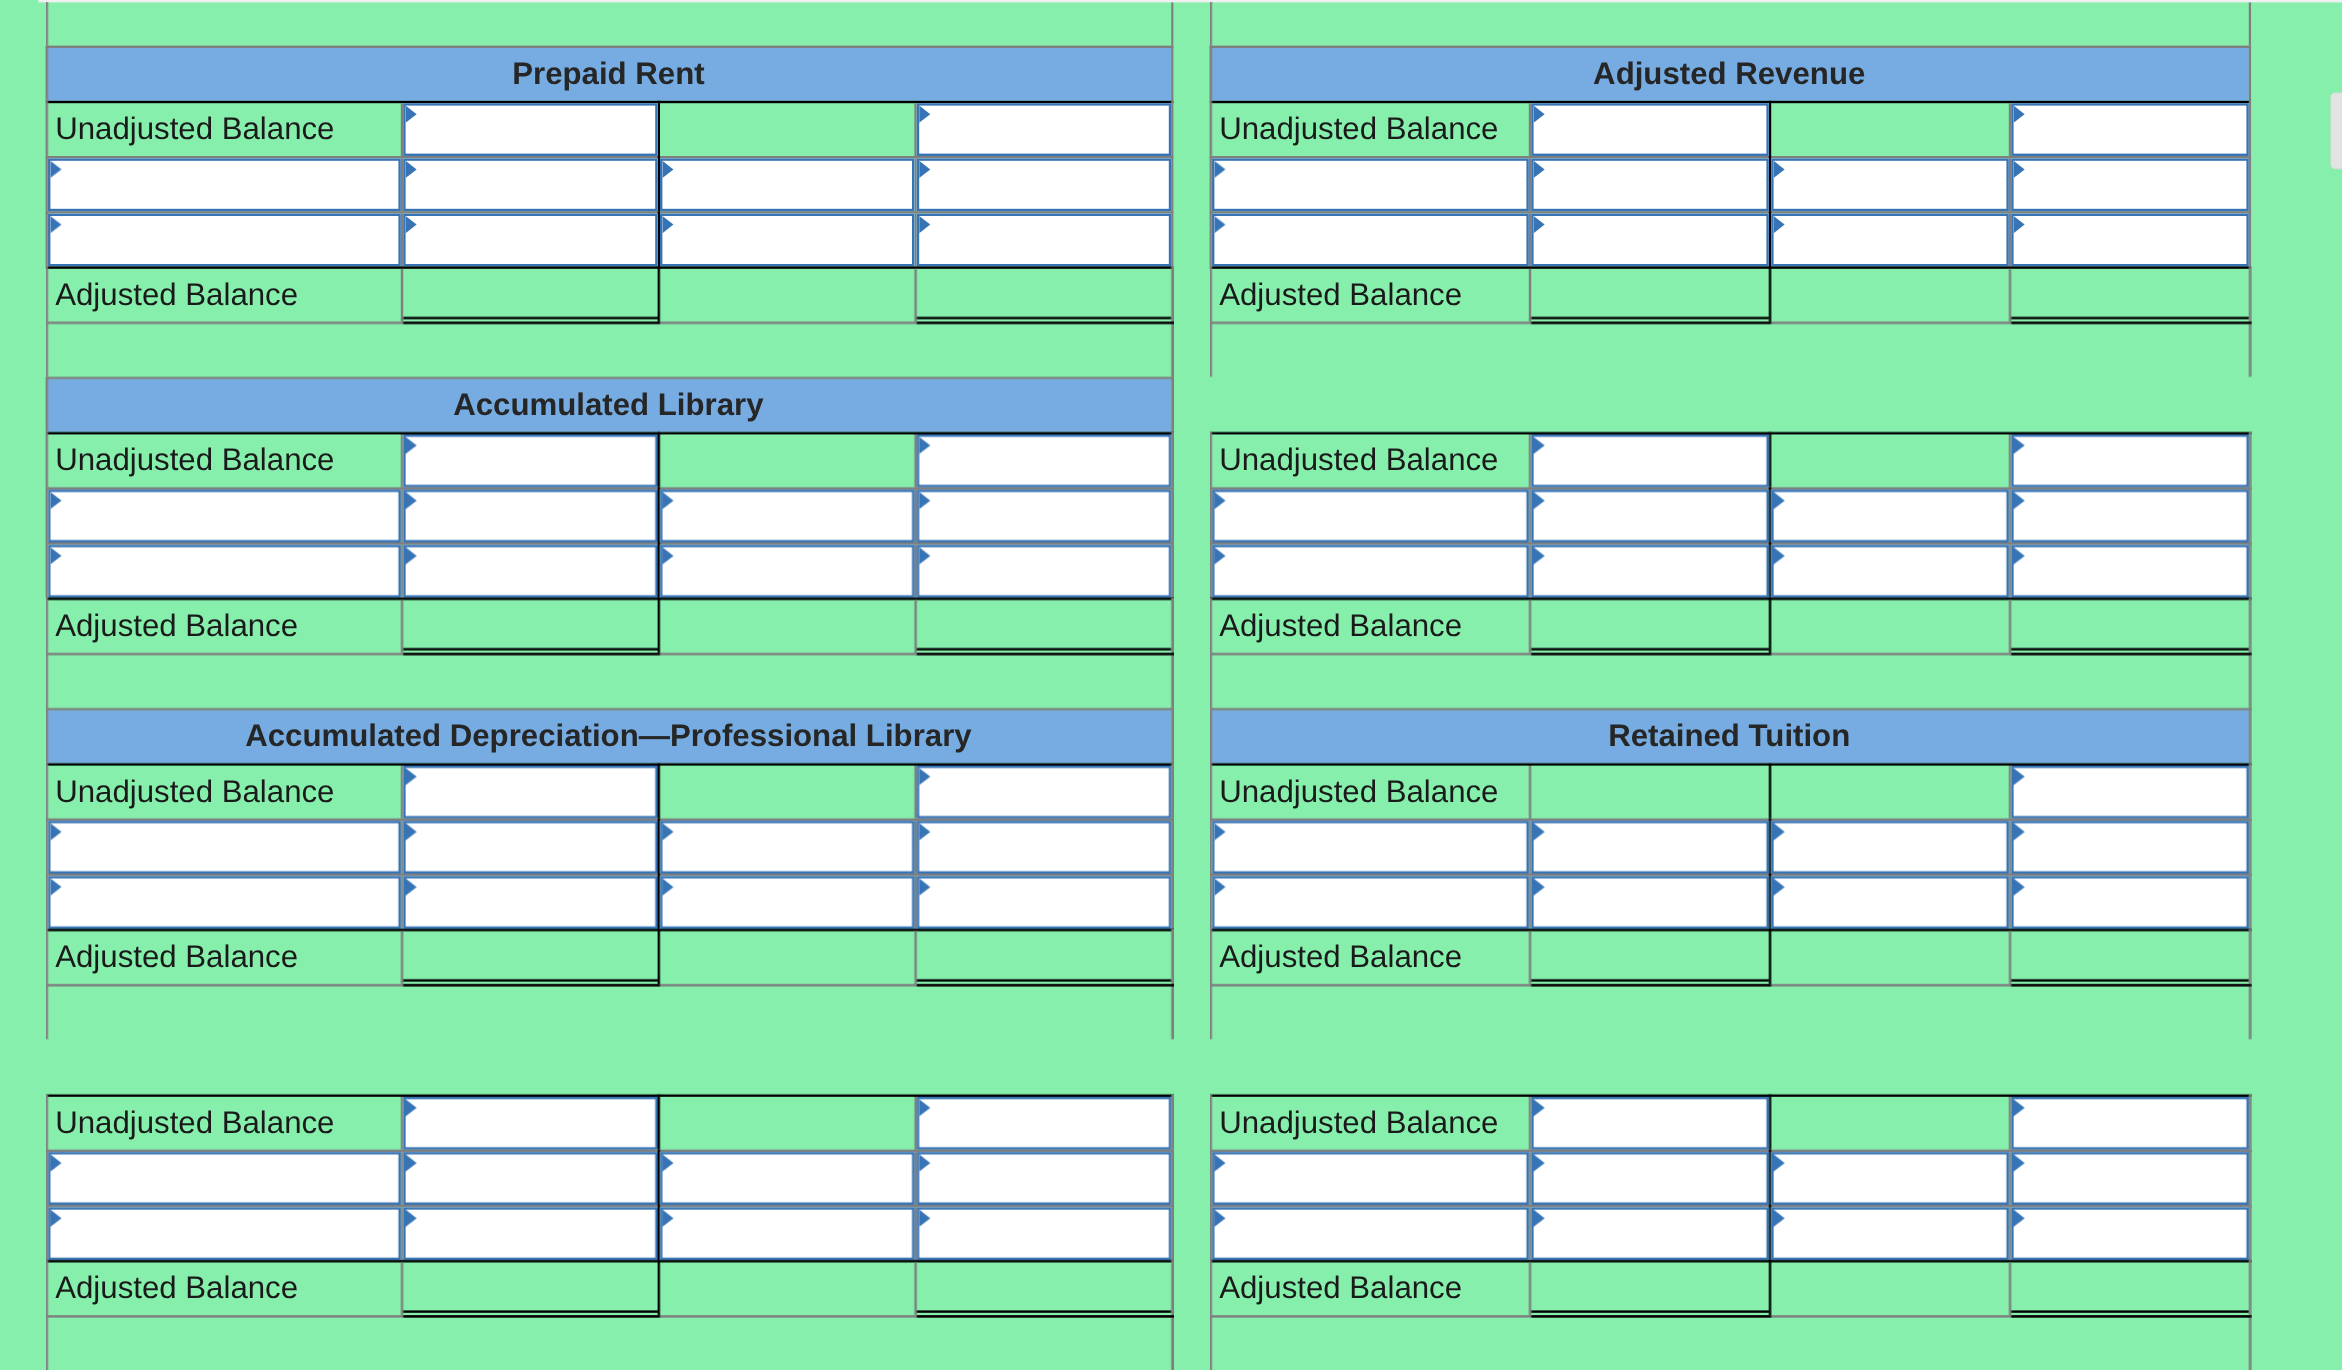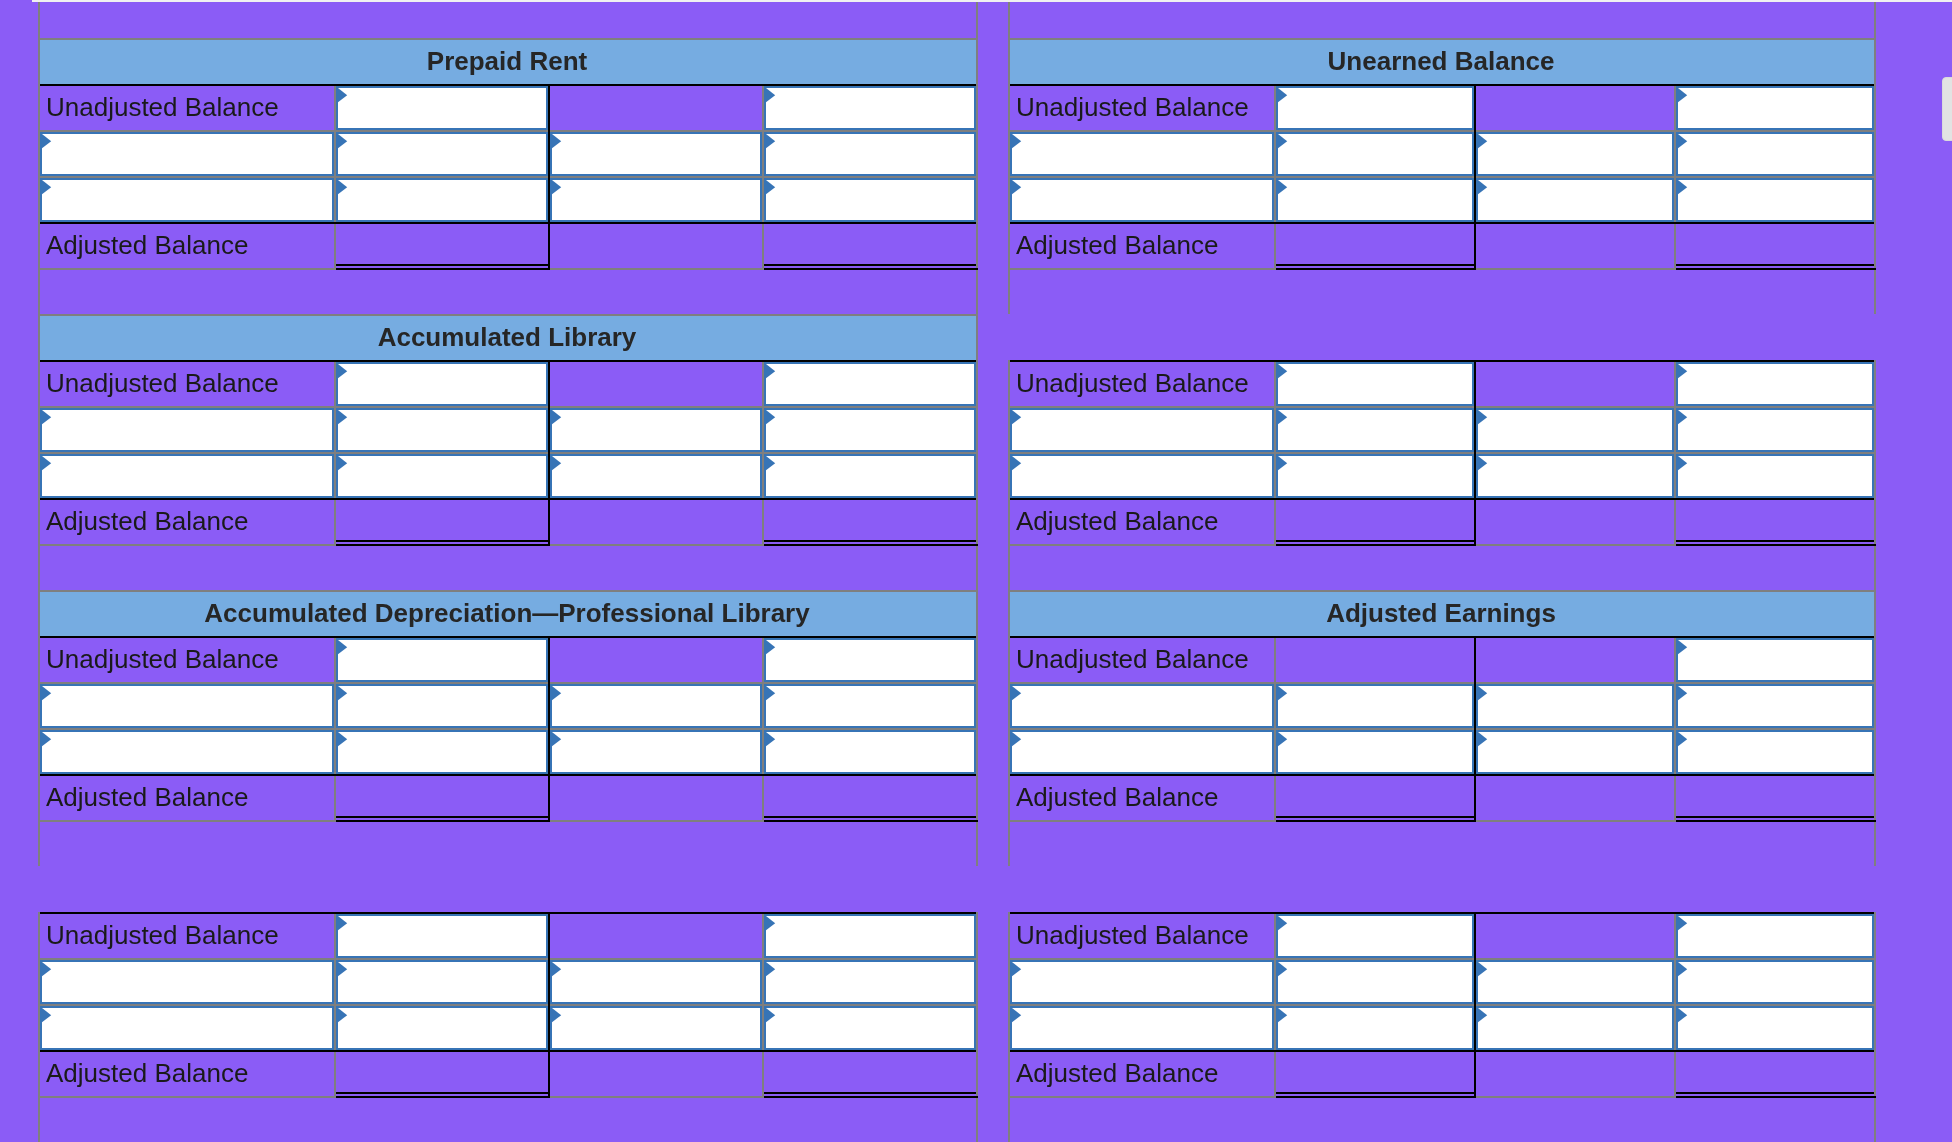--- a/index.html
+++ b/index.html
@@ -1,21 +1,21 @@
 <!DOCTYPE html>
 <html><head>
 <meta charset="utf-8">
 <title>Adjusting Entries Worksheet</title>
 <style>
   html,body{margin:0;padding:0;background:#ffffff;}
   body{
     font-family:"Liberation Sans",sans-serif;
     width:1952px;height:1142px;overflow:hidden;
   }
-  .page{position:relative;width:1952px;height:1142px;background:#8b5cf6;overflow:hidden;
+  .page{position:relative;width:1952px;height:1142px;background:#86efac;overflow:hidden;
         transform:translateZ(0);}
 
   
   .topstrip{position:absolute;left:32px;top:0;width:1920px;height:2px;background:#f1f1f1;}
 
   
   .clip{position:absolute;left:0;top:2px;width:1952px;height:1140px;overflow:hidden;}
   .ledger{position:absolute;top:-10px;overflow:hidden;}
   .ledger-left{left:38px;width:940px;height:1184px;}
   .ledger-right{left:1008px;width:868px;height:1184px;}
@@ -544,21 +544,21 @@
           <div class="rail rail-right"></div>
         </div>
       </div>
     <div id="ledger-right" class="ledger ledger-right">
         <div class="group" style="top: 46px;">
 
     <div class="row r-header">
       <div class="toprule rule-grey"></div>
       <div class="hdrbg"></div>
       <div class="hdr">
-        <span class="js-title">Unearned Balance</span>
+        <span class="js-title">Adjusted Revenue</span>
       </div>
       <div class="rail rail-left"></div>
       <div class="rail rail-right"></div>
     </div>
 
     <div class="row r-unadjusted">
       <div class="toprule rule-black"></div>
       <div class="lbl js-label-unadjusted">Unadjusted Balance</div>
       <div class="js-cells">
               <div class="divider" style="left: 266px;"></div>
@@ -773,21 +773,21 @@
     <div class="totalrule" style="left: 268px; width: 200px; top: 0px;"></div>
             <div class="totalrule" style="left: 668px; width: 200px; top: 0px;"></div>
           </div>
   </div>
         <div class="group" style="top: 598px;">
 
     <div class="row r-header">
       <div class="toprule rule-grey"></div>
       <div class="hdrbg"></div>
       <div class="hdr">
-        <span class="js-title">Adjusted Earnings</span>
+        <span class="js-title">Retained Tuition</span>
       </div>
       <div class="rail rail-left"></div>
       <div class="rail rail-right"></div>
     </div>
 
     <div class="row r-unadjusted">
       <div class="toprule rule-black"></div>
       <div class="lbl js-label-unadjusted">Unadjusted Balance</div>
       <div class="js-cells">
               <div class="divider" style="left: 266px;"></div>

